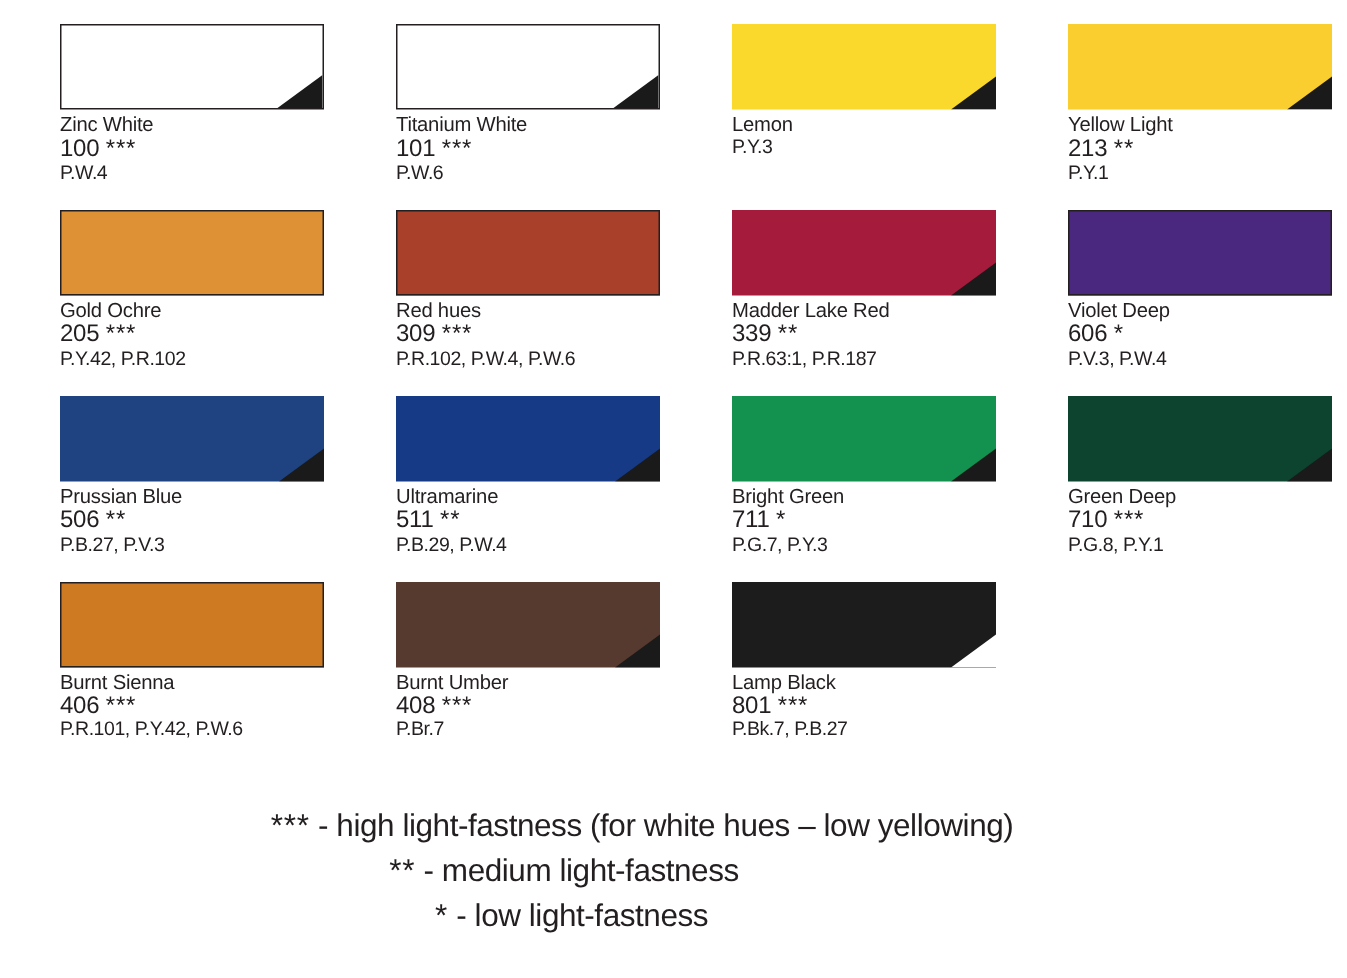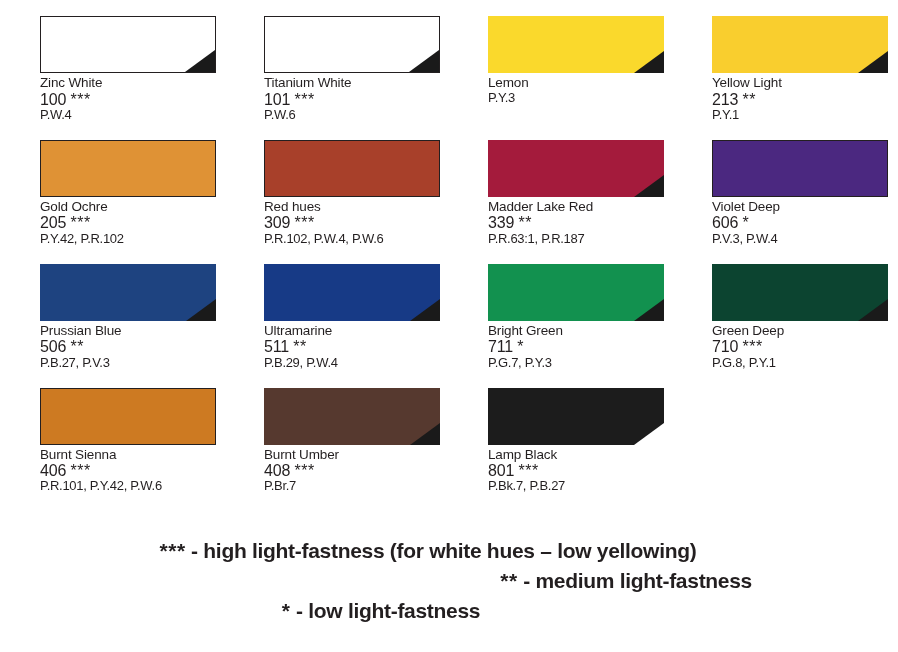--- a/index.html
+++ b/index.html
@@ -91,37 +91,36 @@
     font-size: 13px;
     letter-spacing: -0.3px;
     white-space: nowrap;
   }
 
   .legend {
     position: absolute;
     left: 0;
     top: 536px;
     width: 856px;
-    font-weight: bold;
   }
 
   .legend-line {
     text-align: center;
     font-size: 21px;
     letter-spacing: -0.3px;
     line-height: 1.42;
     white-space: nowrap;
   }
 
   .legend-line .lg-stars {
     letter-spacing: 0.5px;
   }
 
   .legend-line.l1 { padding-right: 0px; }
-  .legend-line.l2 { padding-right: 104px; text-align: right; }
+  .legend-line.l2 { padding-right: 104px; }
   .legend-line.l3 { padding-right: 94px; }
 </style>
 </head>
 <body>
 
 <div id="chart">
 
   <div class="swatch-grid">
       <div class="swatch-cell">
         <div class="chip bordered" style="background: rgb(255, 255, 255);">

